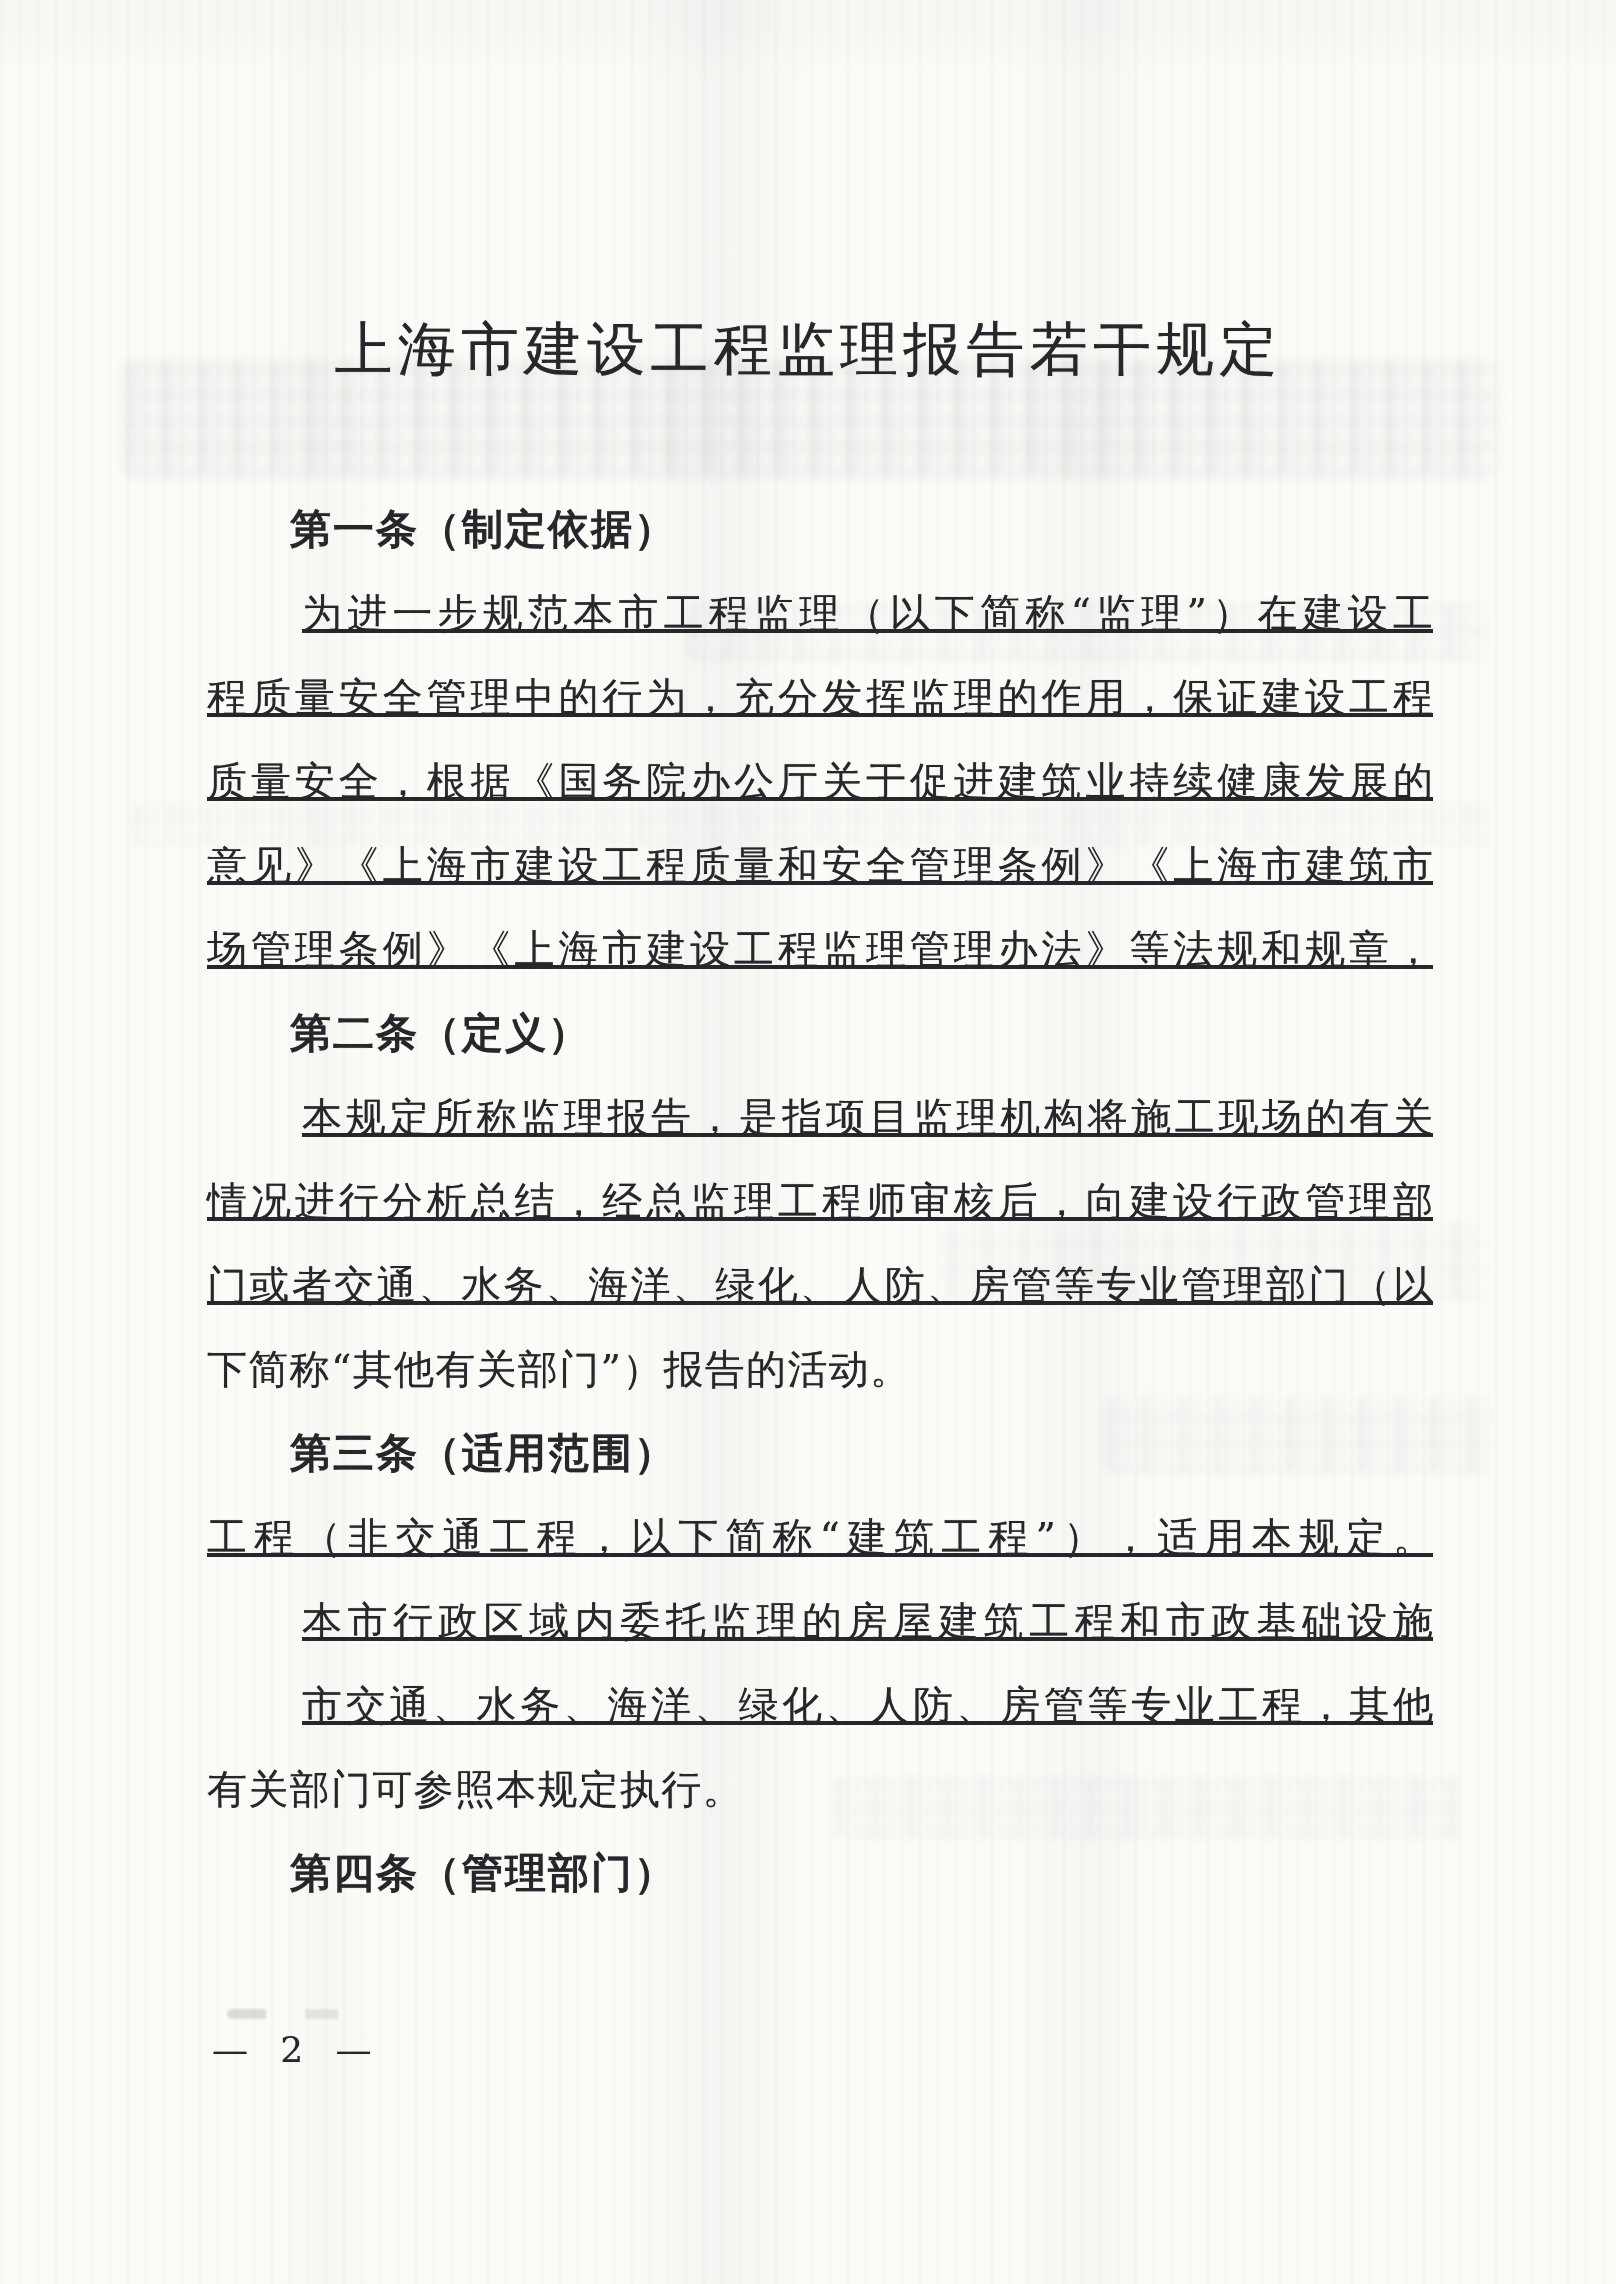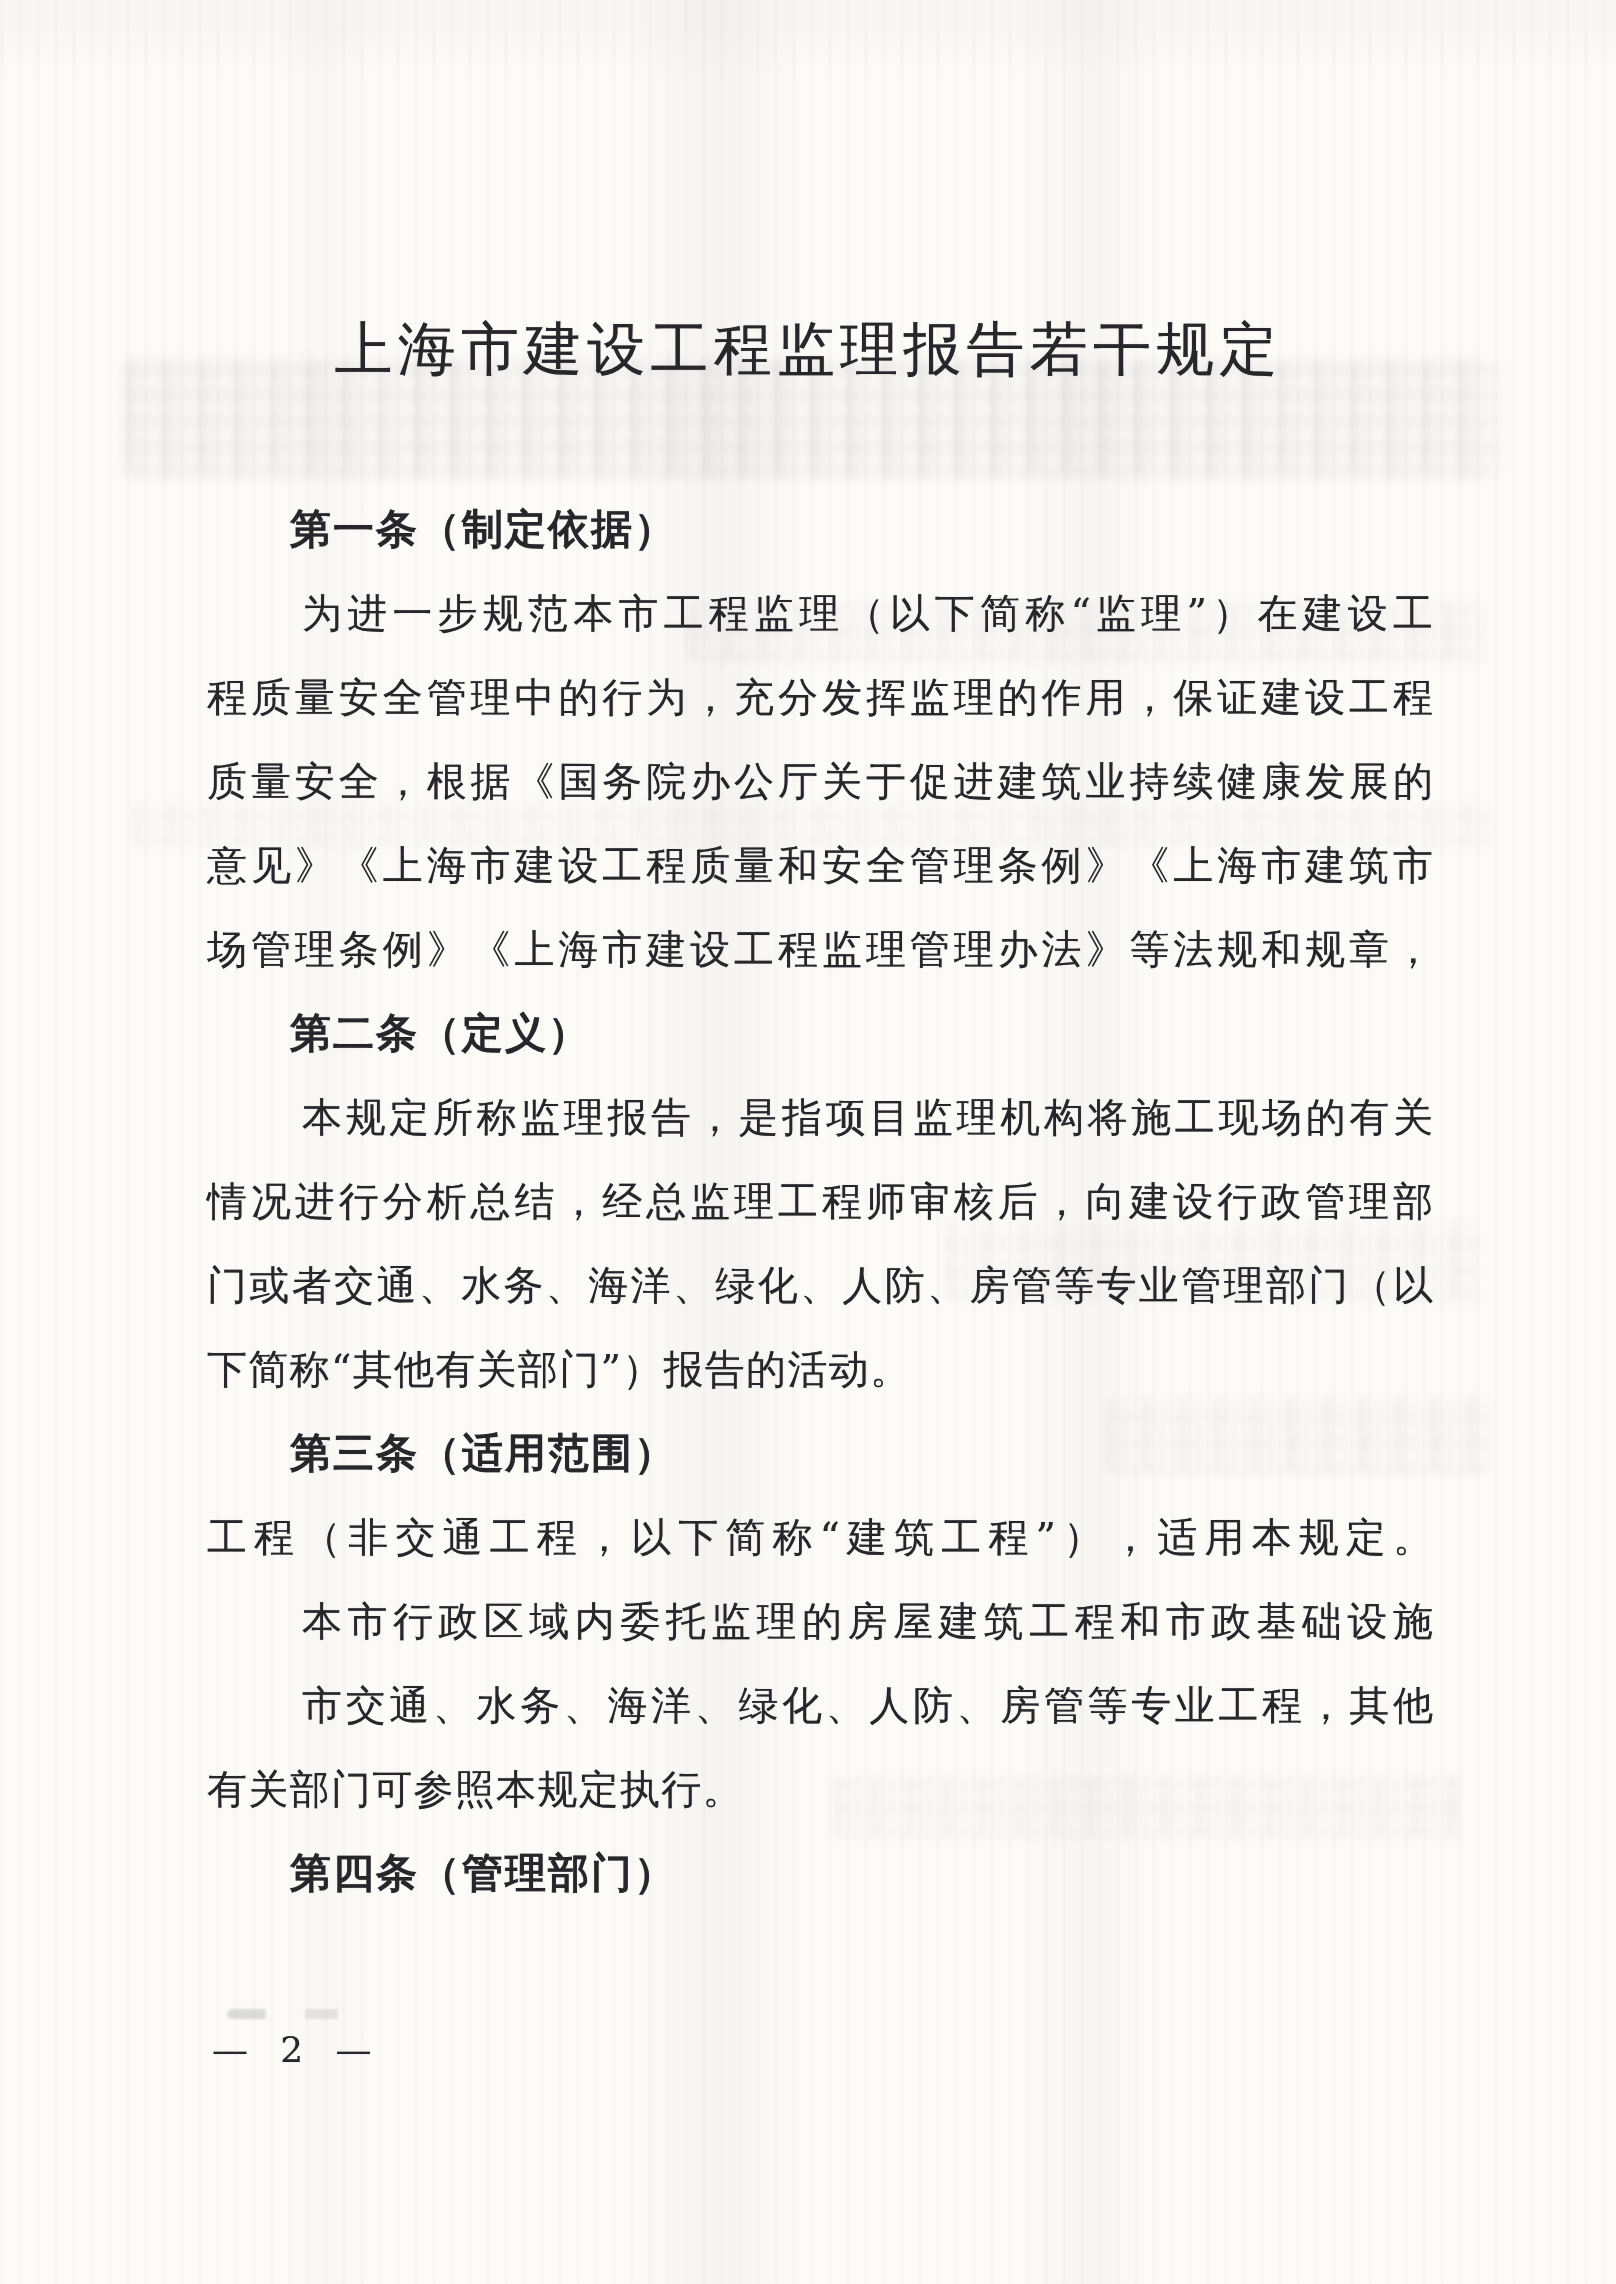--- a/index.html
+++ b/index.html
@@ -43,20 +43,21 @@
     font-size:40px;
     letter-spacing:1.3px;
     text-shadow:0 0 0.7px rgba(30,30,35,.55);
     white-space:nowrap;
   }
   .line.full{
     letter-spacing:0;
     white-space:normal;
     text-align:justify;
     text-align-last:justify;
+    text-decoration:underline;
   }
   .line.heading{
     font-family:"DejaVu Sans","Liberation Sans",sans-serif;
     font-weight:700;
     font-size:41px;
     padding-left:83px;
     letter-spacing:2px;
   }
   .line.indent{text-indent:95px;}
 

